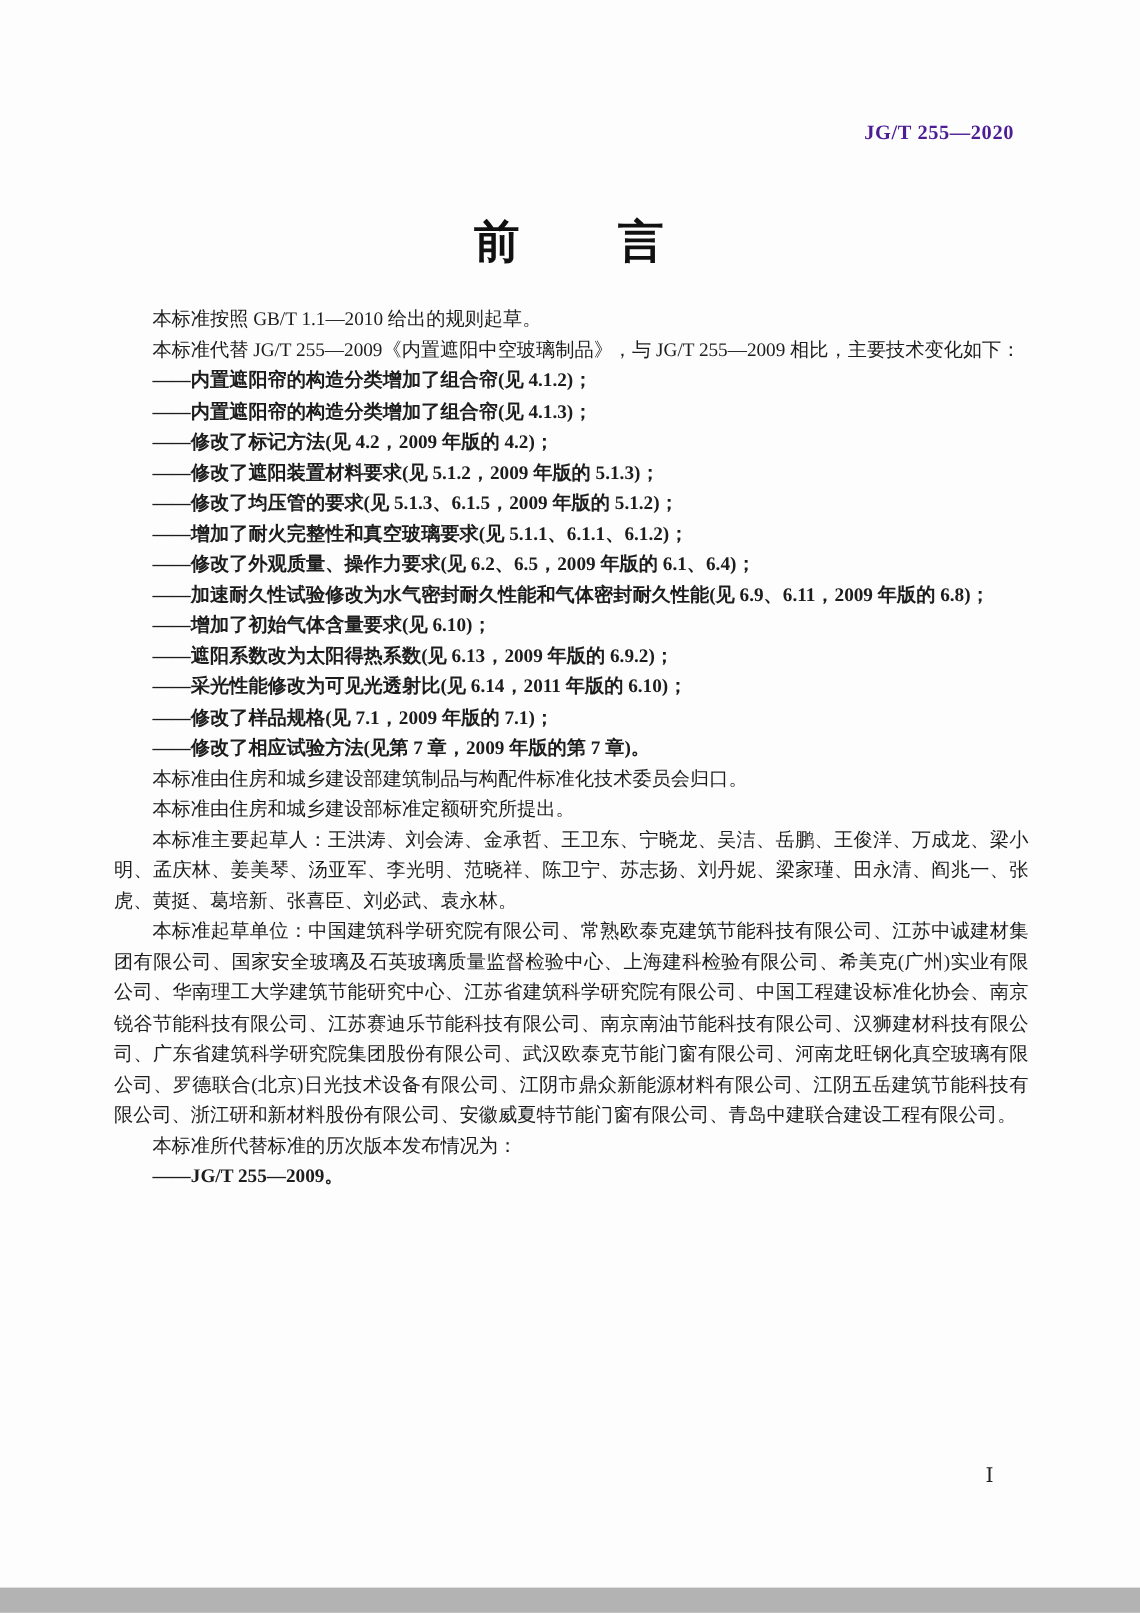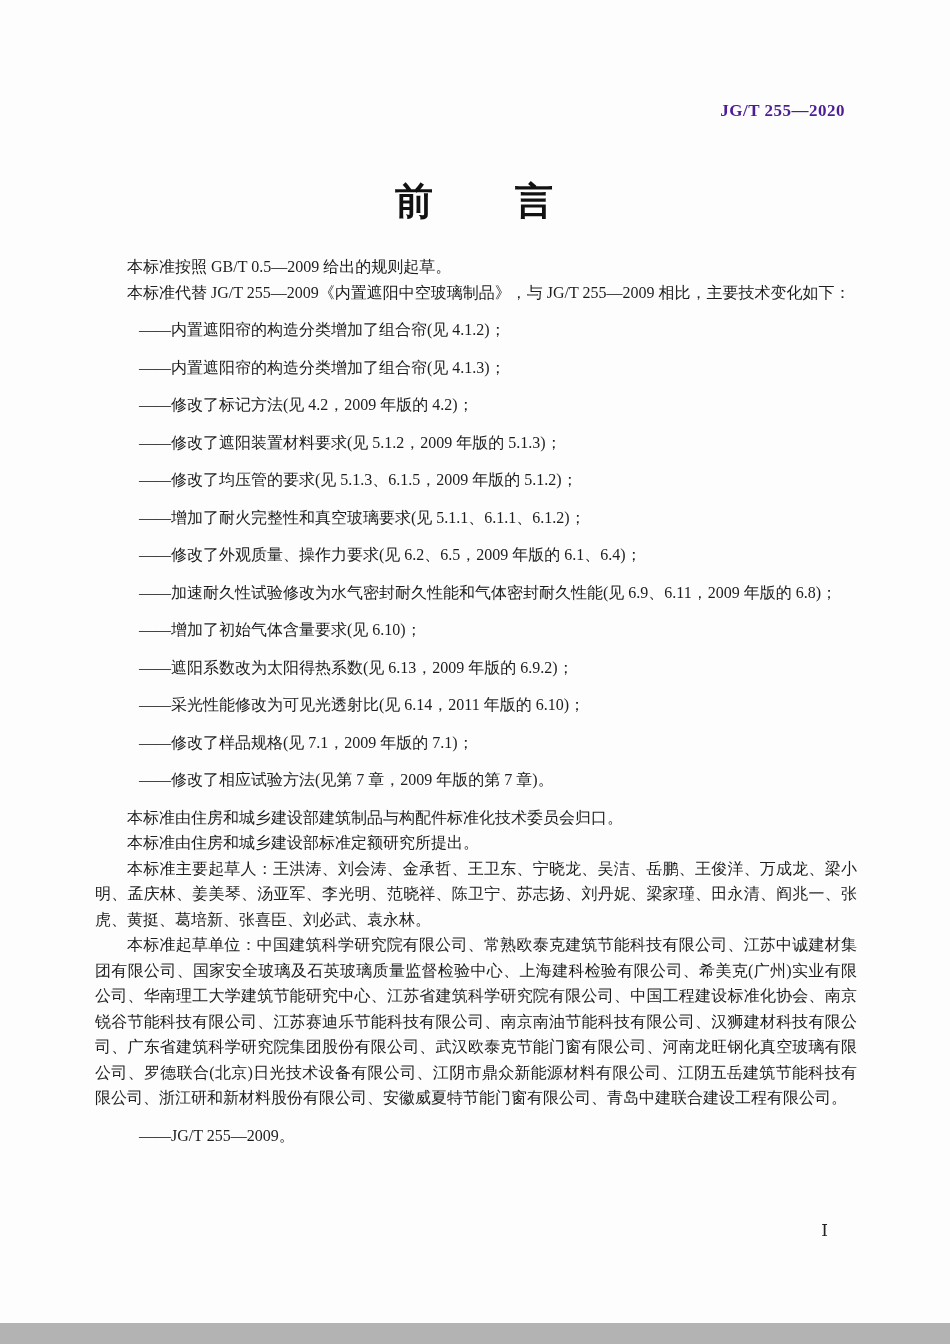--- a/index.html
+++ b/index.html
@@ -39,23 +39,24 @@
     font-size: 16px;
     line-height: 25.5px;
     text-align: justify;
     color: #1d1d1d;
   }
   .para {
     margin: 0;
     text-indent: 32px;
   }
   .dash {
-    margin: 12px;
+    margin: 0;
     padding-left: 90px;
     text-indent: -58px;
+    font-weight: bold;
   }
   .page-number {
     position: absolute;
     top: 1220px; right: 122px;
     font-size: 17px;
     color: #222;
   }
   .bottom-strip {
     position: absolute;
     left: 0; right: 0; bottom: 0;
@@ -66,39 +67,40 @@
 </head>
 <body>
 
 <div class="page">
 
   <div class="doc-number">JG/T 255—2020</div>
 
   <div class="doc-title">前　　言</div>
 
   <div class="content">
-    <p class="para">本标准按照 GB/T 0.5—2009 给出的规则起草。</p>
+    <p class="para">本标准按照 GB/T 1.1—2010 给出的规则起草。</p>
     <p class="para">本标准代替 JG/T 255—2009《内置遮阳中空玻璃制品》，与 JG/T 255—2009 相比，主要技术变化如下：</p>
     <p class="dash">——内置遮阳帘的构造分类增加了组合帘(见 4.1.2)；</p>
     <p class="dash">——内置遮阳帘的构造分类增加了组合帘(见 4.1.3)；</p>
     <p class="dash">——修改了标记方法(见 4.2，2009 年版的 4.2)；</p>
     <p class="dash">——修改了遮阳装置材料要求(见 5.1.2，2009 年版的 5.1.3)；</p>
     <p class="dash">——修改了均压管的要求(见 5.1.3、6.1.5，2009 年版的 5.1.2)；</p>
     <p class="dash">——增加了耐火完整性和真空玻璃要求(见 5.1.1、6.1.1、6.1.2)；</p>
     <p class="dash">——修改了外观质量、操作力要求(见 6.2、6.5，2009 年版的 6.1、6.4)；</p>
     <p class="dash">——加速耐久性试验修改为水气密封耐久性能和气体密封耐久性能(见 6.9、6.11，2009 年版的 6.8)；</p>
     <p class="dash">——增加了初始气体含量要求(见 6.10)；</p>
     <p class="dash">——遮阳系数改为太阳得热系数(见 6.13，2009 年版的 6.9.2)；</p>
     <p class="dash">——采光性能修改为可见光透射比(见 6.14，2011 年版的 6.10)；</p>
     <p class="dash">——修改了样品规格(见 7.1，2009 年版的 7.1)；</p>
     <p class="dash">——修改了相应试验方法(见第 7 章，2009 年版的第 7 章)。</p>
     <p class="para">本标准由住房和城乡建设部建筑制品与构配件标准化技术委员会归口。</p>
     <p class="para">本标准由住房和城乡建设部标准定额研究所提出。</p>
     <p class="para">本标准主要起草人：王洪涛、刘会涛、金承哲、王卫东、宁晓龙、吴洁、岳鹏、王俊洋、万成龙、梁小明、孟庆林、姜美琴、汤亚军、李光明、范晓祥、陈卫宁、苏志扬、刘丹妮、梁家瑾、田永清、阎兆一、张虎、黄挺、葛培新、张喜臣、刘必武、袁永林。</p>
     <p class="para">本标准起草单位：中国建筑科学研究院有限公司、常熟欧泰克建筑节能科技有限公司、江苏中诚建材集团有限公司、国家安全玻璃及石英玻璃质量监督检验中心、上海建科检验有限公司、希美克(广州)实业有限公司、华南理工大学建筑节能研究中心、江苏省建筑科学研究院有限公司、中国工程建设标准化协会、南京锐谷节能科技有限公司、江苏赛迪乐节能科技有限公司、南京南油节能科技有限公司、汉狮建材科技有限公司、广东省建筑科学研究院集团股份有限公司、武汉欧泰克节能门窗有限公司、河南龙旺钢化真空玻璃有限公司、罗德联合(北京)日光技术设备有限公司、江阴市鼎众新能源材料有限公司、江阴五岳建筑节能科技有限公司、浙江研和新材料股份有限公司、安徽威夏特节能门窗有限公司、青岛中建联合建设工程有限公司。</p>
+    <p class="para">本标准所代替标准的历次版本发布情况为：</p>
     <p class="dash">——JG/T 255—2009。</p>
   </div>
 
   <div class="page-number">Ⅰ</div>
 
   <div class="bottom-strip"></div>
 
 </div>
 
 </body></html>

